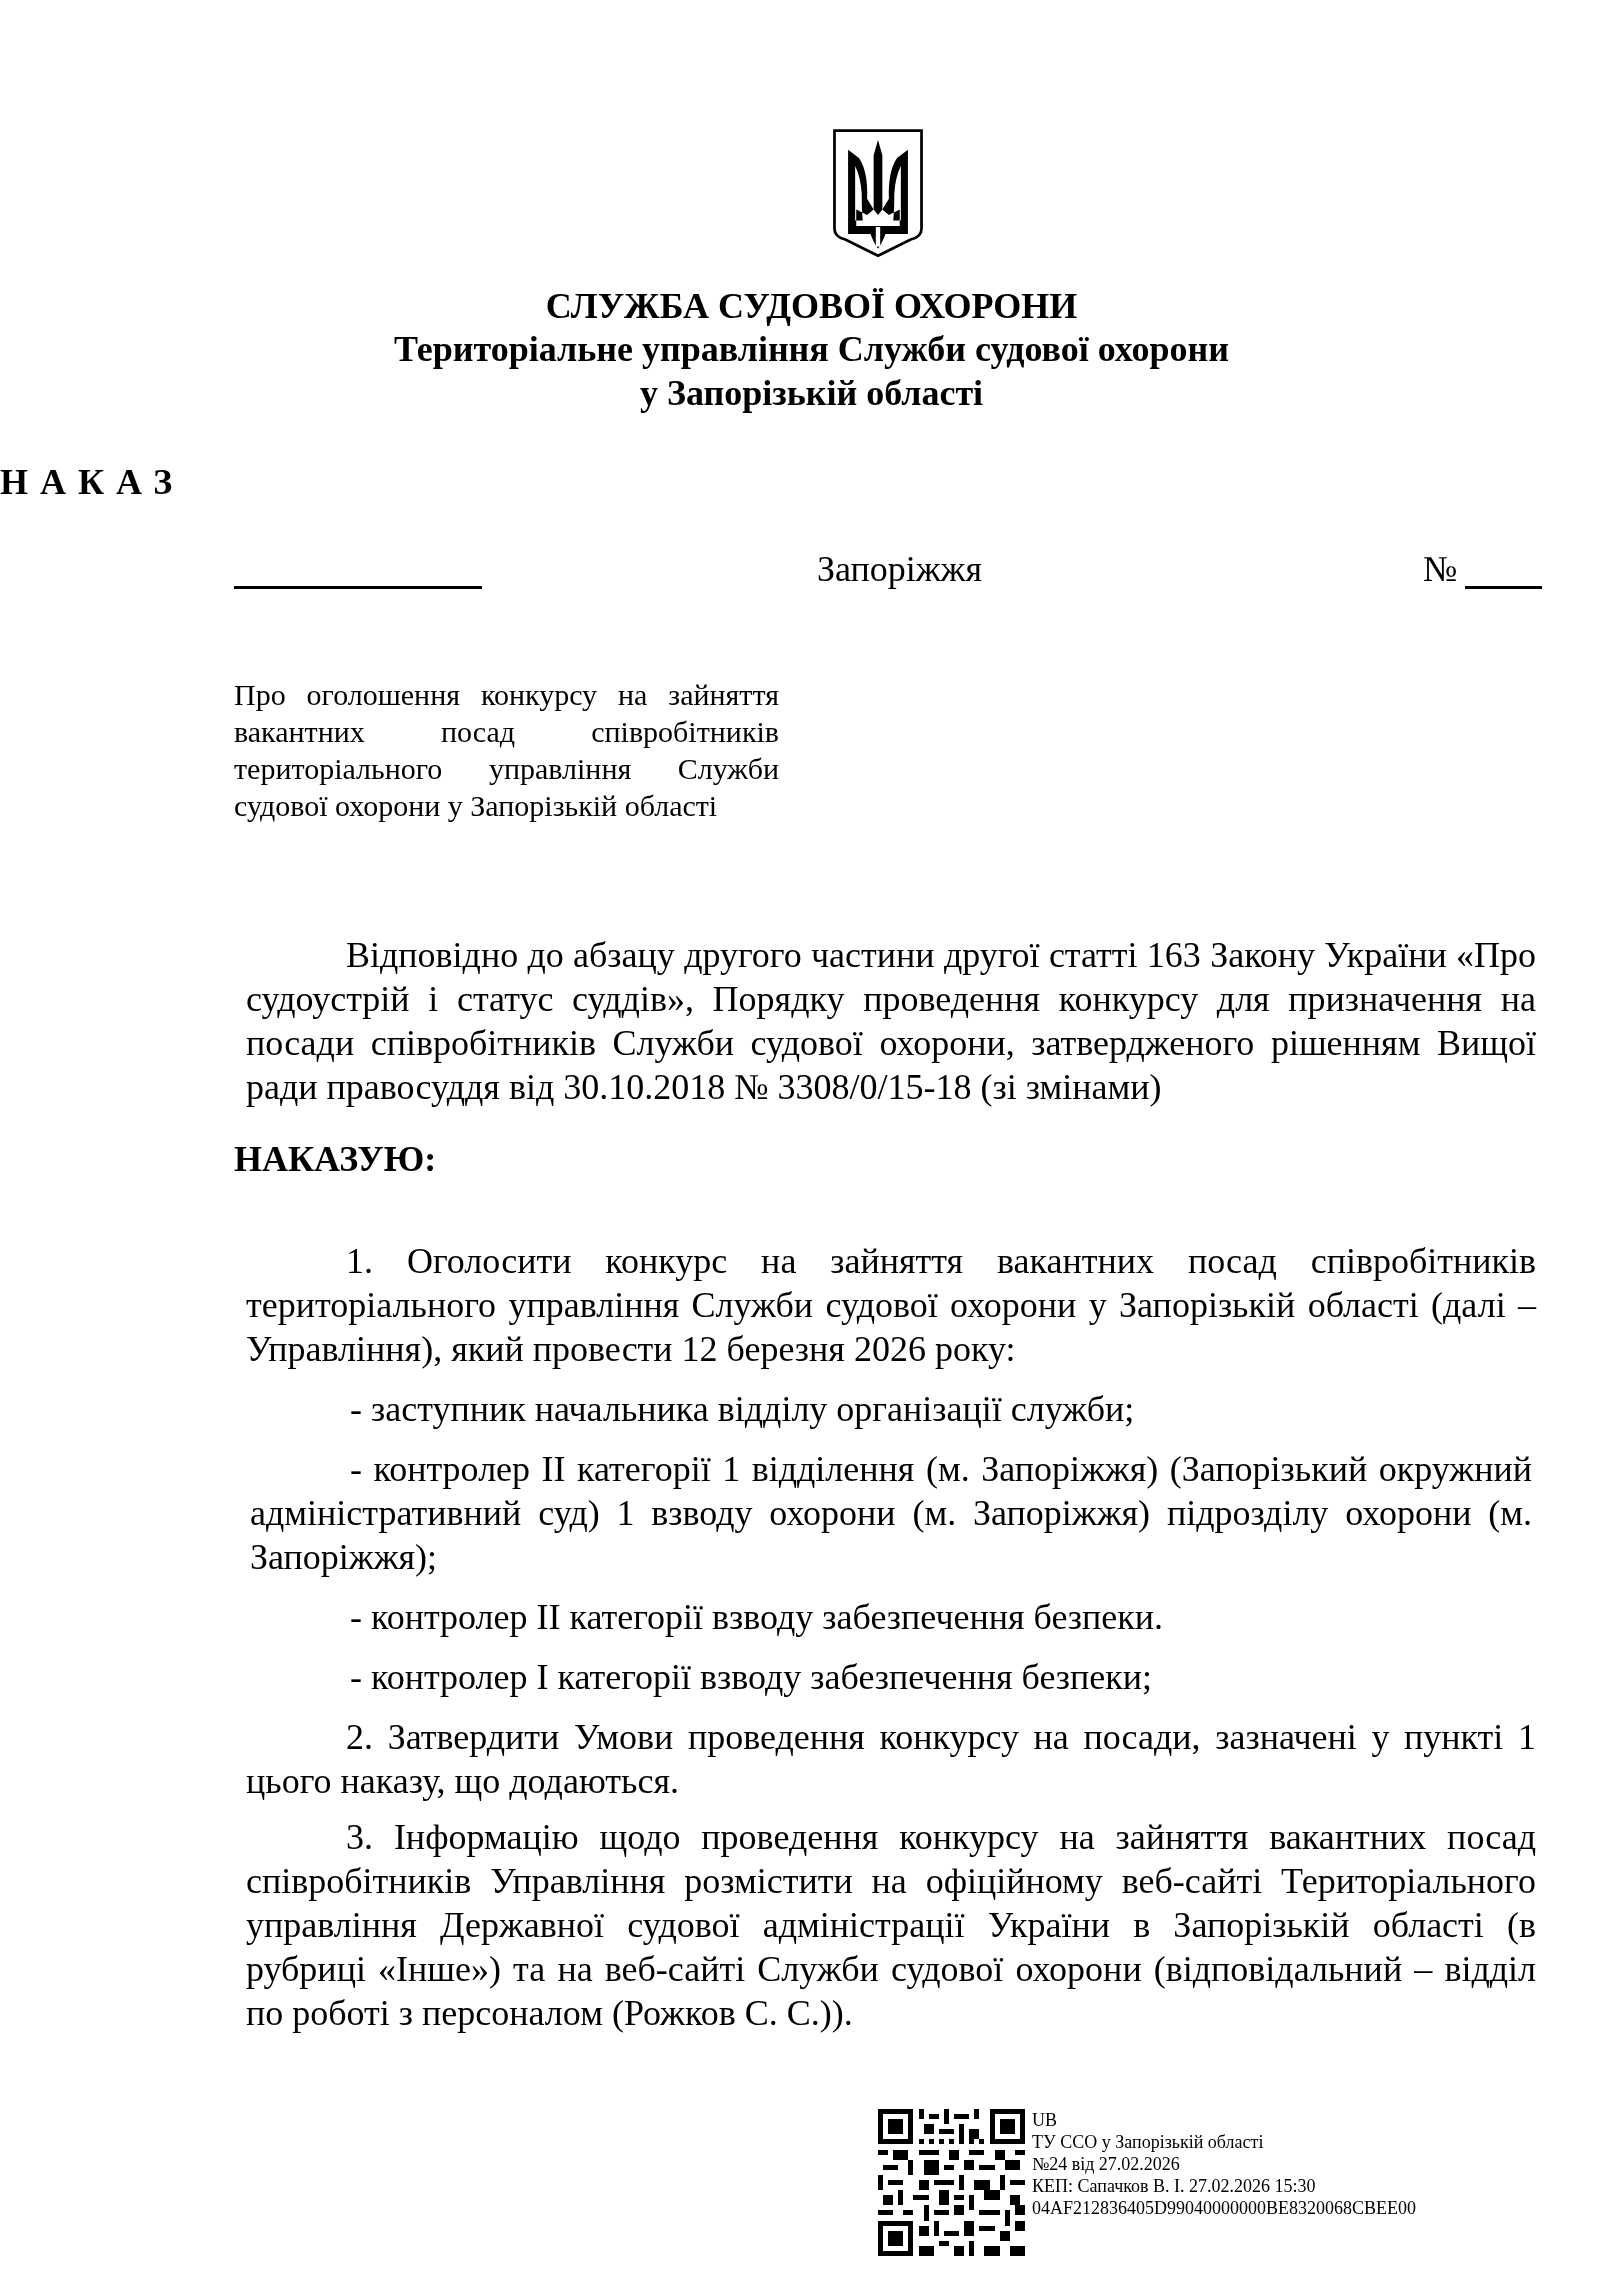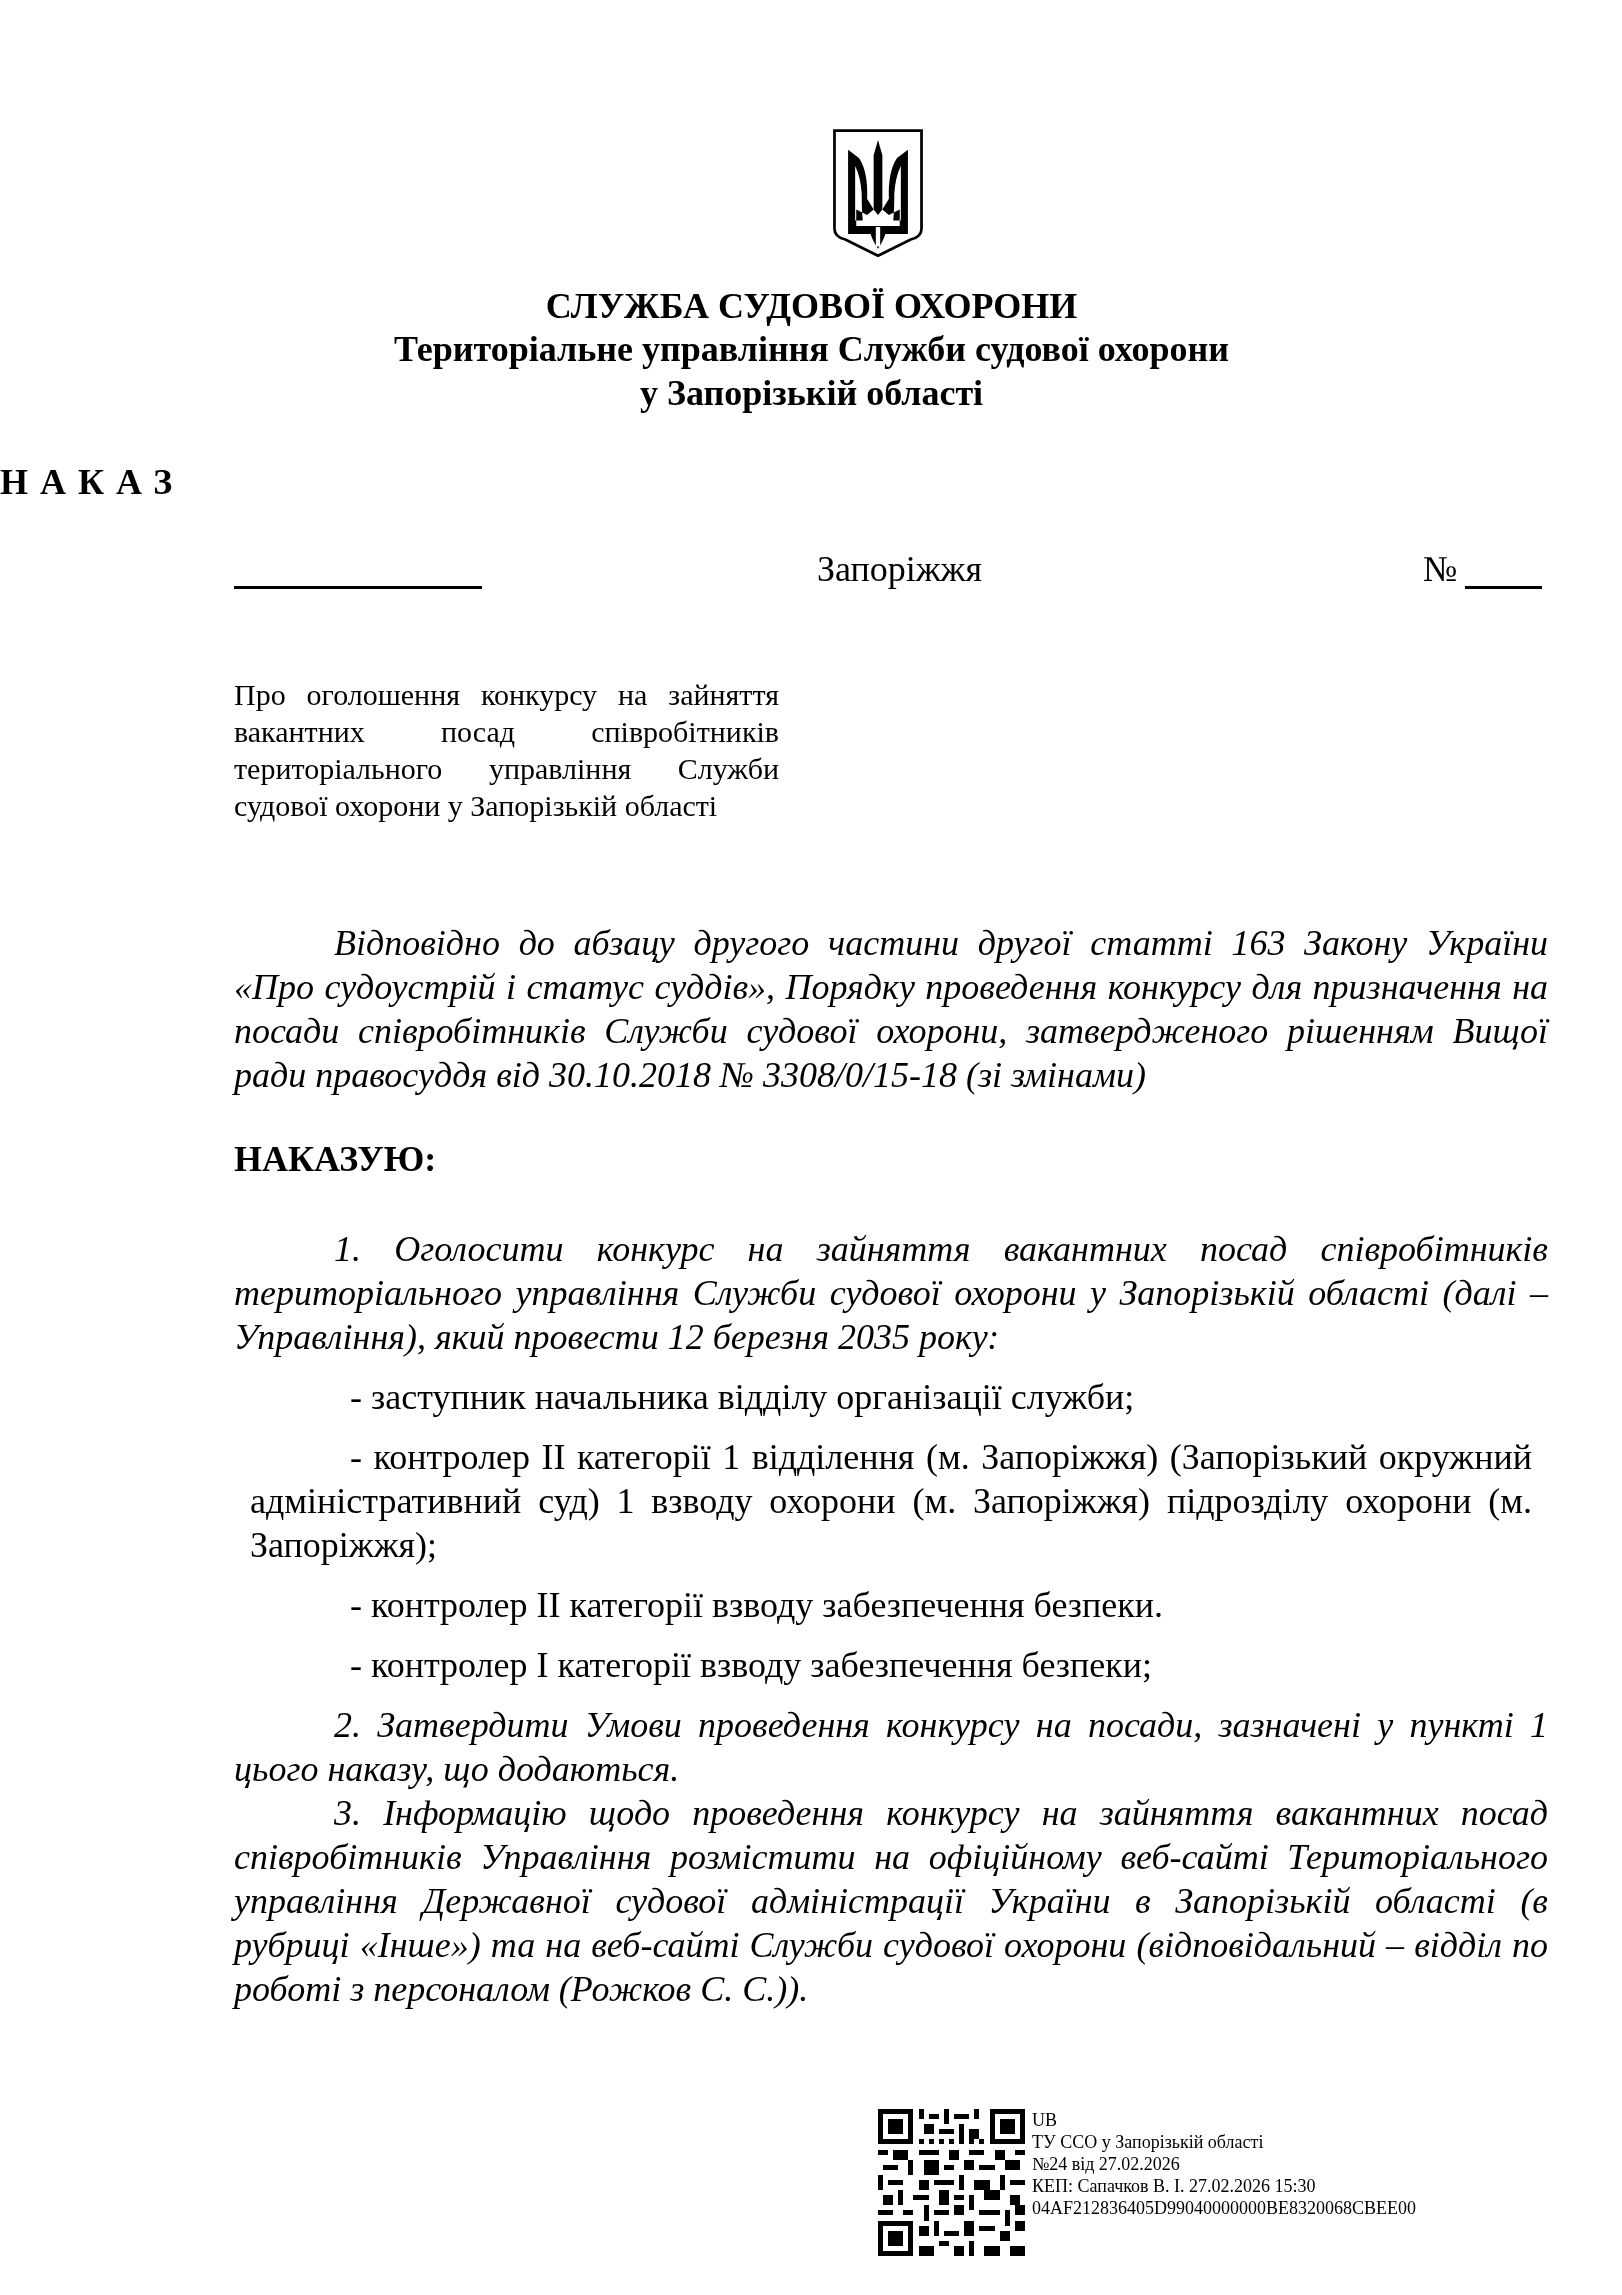--- a/index.html
+++ b/index.html
@@ -11,21 +11,21 @@
   .hdr1 { top: 284px; }
   .hdr2 { top: 327px; }
   .hdr3 { top: 371px; }
   .order-title { position: absolute; top: 461px; left: 0; width: 1623px; text-align: left; font-weight: bold; font-size: 36px; letter-spacing: 12px; }
   .date-line { position: absolute; left: 234px; top: 586px; width: 248px; height: 2.7px; background: #000; }
   .city { position: absolute; top: 548px; left: 0; width: 1799px; text-align: center; font-size: 36px; }
   .num-sign { position: absolute; top: 548px; left: 1423px; font-size: 36px; }
   .num-line { position: absolute; left: 1465px; top: 586px; width: 77px; height: 2.7px; background: #000; }
   .subject { position: absolute; left: 234px; top: 676px; width: 545px; font-size: 30px; line-height: 37px; text-align: justify; text-align-last: left; }
   .body { position: absolute; left: 234px; width: 1314px; font-size: 36px; line-height: 44px; text-align: justify; }
-  .para { text-indent: 100px; margin: 0; font-style: italic; }
+  .para { text-indent: 100px; margin: 12px; }
   .sub { margin: 16px; text-indent: 100px; }
   .basis { top: 921px; }
   .nakazuyu { position: absolute; left: 234px; top: 1138px; font-size: 36px; font-weight: bold; }
   .items { top: 1227px; }
   .stamp { position: absolute; left: 878px; top: 2109px; width: 654px; height: 136px; }
   .qr { position: absolute; left: 0; top: 0; width: 147px; height: 147px; }
   .stamp-text { position: absolute; left: 154px; top: 0; font-size: 18px; line-height: 22px; white-space: nowrap; }
 </style>
 </head>
 <body>
@@ -53,21 +53,21 @@
 
   <div class="subject">Про оголошення конкурсу на зайняття вакантних посад співробітників територіального управління Служби судової охорони у Запорізькій області</div>
 
   <div class="body basis">
     <p class="para">Відповідно до абзацу другого частини другої статті 163 Закону України «Про судоустрій і статус суддів», Порядку проведення конкурсу для призначення на посади співробітників Служби судової охорони, затвердженого рішенням Вищої ради правосуддя від 30.10.2018 № 3308/0/15-18 (зі змінами)</p>
   </div>
 
   <div class="nakazuyu">НАКАЗУЮ:</div>
 
   <div class="body items">
-    <p class="para">1. Оголосити конкурс на зайняття вакантних посад співробітників територіального управління Служби судової охорони у Запорізькій області (далі – Управління), який провести 12 березня 2035 року:</p>
+    <p class="para">1. Оголосити конкурс на зайняття вакантних посад співробітників територіального управління Служби судової охорони у Запорізькій області (далі – Управління), який провести 12 березня 2026 року:</p>
     <p class="sub">- заступник начальника відділу організації служби;</p>
     <p class="sub">- контролер ІІ категорії 1 відділення (м. Запоріжжя) (Запорізький окружний адміністративний суд) 1 взводу охорони (м. Запоріжжя) підрозділу охорони (м. Запоріжжя);</p>
     <p class="sub">- контролер ІІ категорії взводу забезпечення безпеки.</p>
     <p class="sub">- контролер І категорії взводу забезпечення безпеки;</p>
     <p class="para">2. Затвердити Умови проведення конкурсу на посади, зазначені у пункті 1 цього наказу, що додаються.</p>
     <p class="para">3. Інформацію щодо проведення конкурсу на зайняття вакантних посад співробітників Управління розмістити на офіційному веб-сайті Територіального управління Державної судової адміністрації України в Запорізькій області (в рубриці «Інше») та на веб-сайті Служби судової охорони (відповідальний – відділ по роботі з персоналом (Рожков С. С.)).</p>
   </div>
 
   <div class="stamp">
     <svg class="qr" viewBox="0 0 29 29" shape-rendering="crispEdges">

